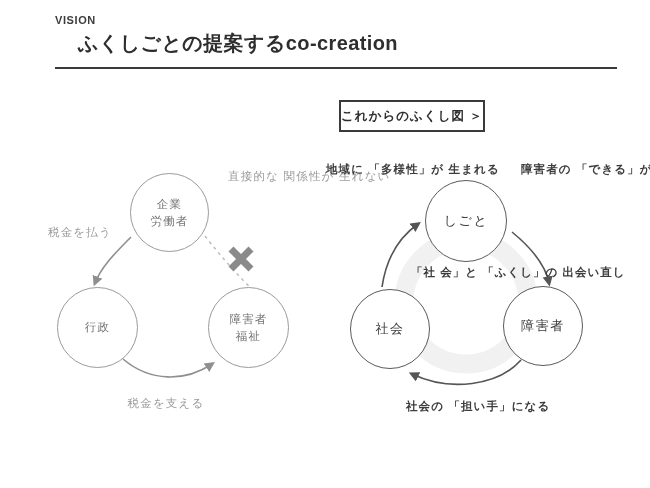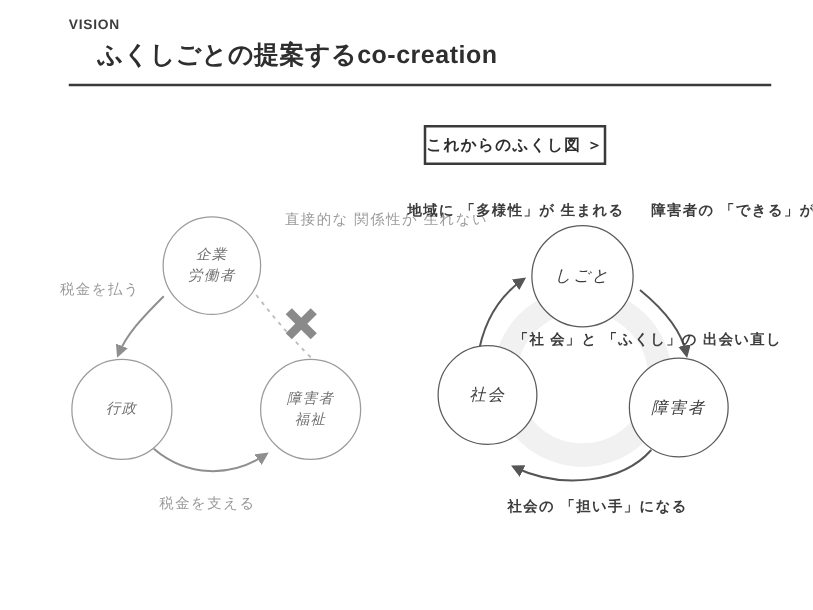--- a/index.html
+++ b/index.html
@@ -48,21 +48,20 @@
   }
 
   
   .diagram{position:absolute;top:0;left:0;width:650px;height:488px;pointer-events:none;}
   .node{
     position:absolute;border-radius:50%;
     display:flex;flex-direction:column;
     align-items:center;justify-content:center;
     box-sizing:border-box;background:#ffffff;
     text-align:center;
-    font-style:italic;
   }
   .node span{display:block;line-height:1.45;}
 
   
   .node-past{
     border:1.4px solid #9b9b9b;
     color:#6f6f6f;
     font-size:11.5px;letter-spacing:1.2px;
   }
   
@@ -134,21 +133,21 @@
   </div>
   <div class="cap cap-past" style="left:228px;top:168px;width:90px;">
     <span>直接的な</span>
     <span>関係性が</span>
     <span>生れない</span>
   </div>
 
   <div class="node node-future" style="left:425px;top:180px;width:82px;height:82px;">
     <span>しごと</span>
   </div>
-  <div class="node node-future" style="left:350px;top:276px;width:80px;height:80px;">
+  <div class="node node-future" style="left:350px;top:289px;width:80px;height:80px;">
     <span>社会</span>
   </div>
   <div class="node node-future" style="left:503px;top:286px;width:80px;height:80px;">
     <span>障害者</span>
   </div>
 
   <div class="cap cap-center" style="left:411px;top:262px;width:110px;">
     <span>「社 会」と</span>
     <span>「ふくし」の</span>
     <span>出会い直し</span>

